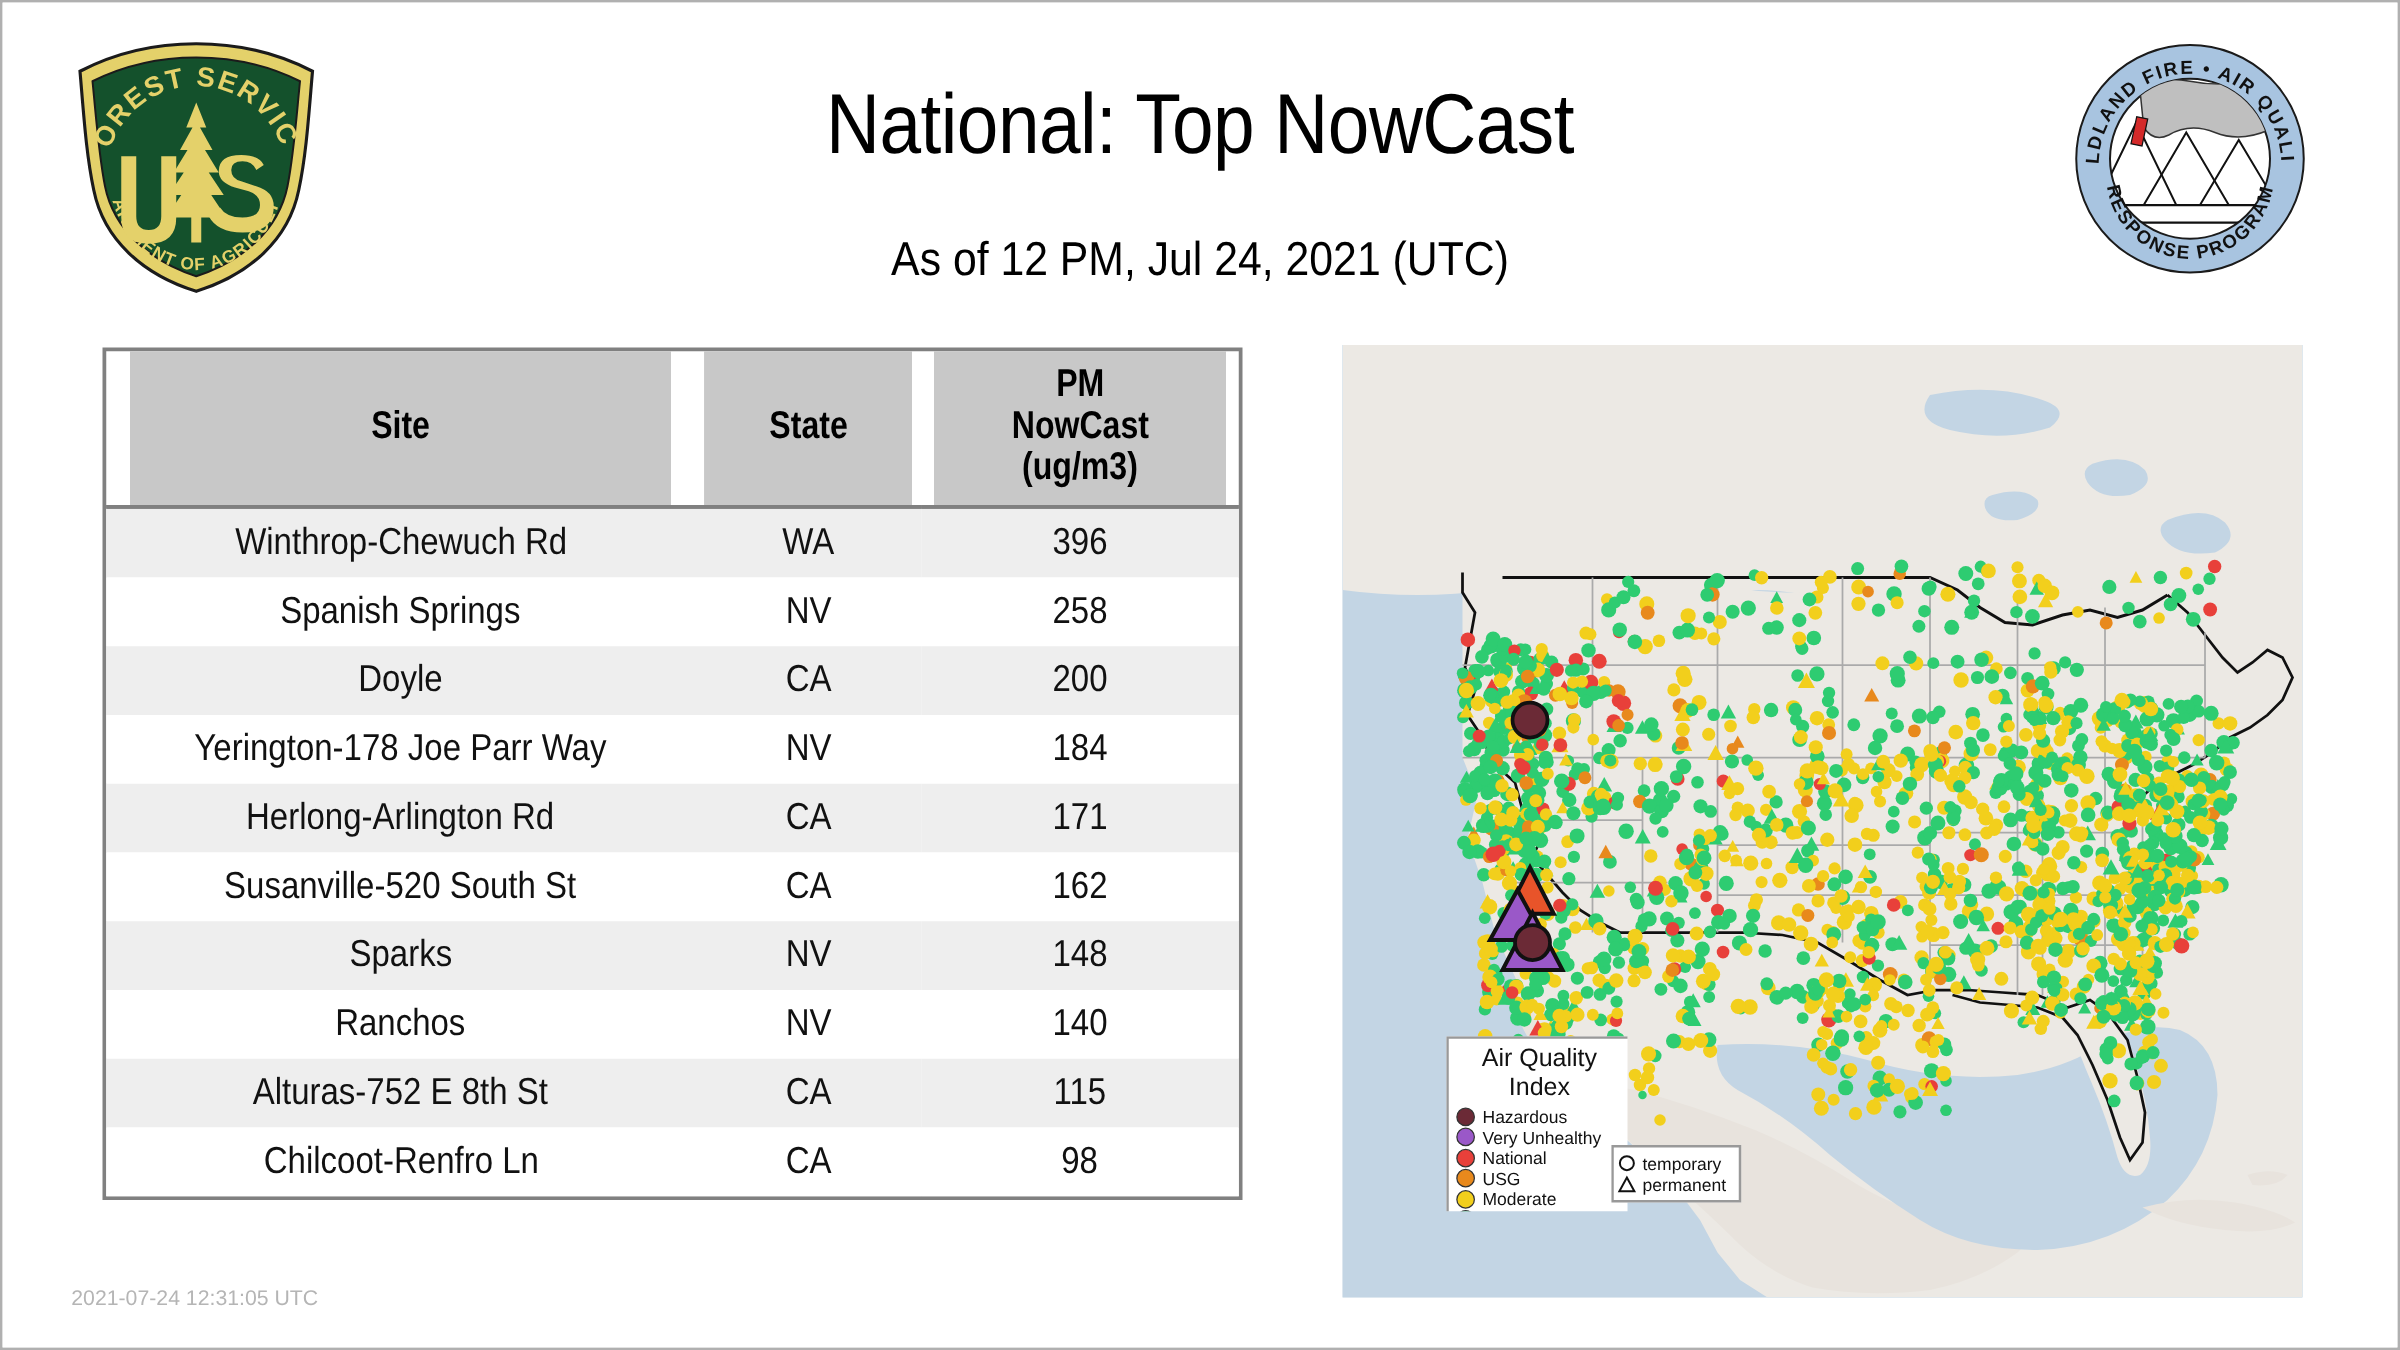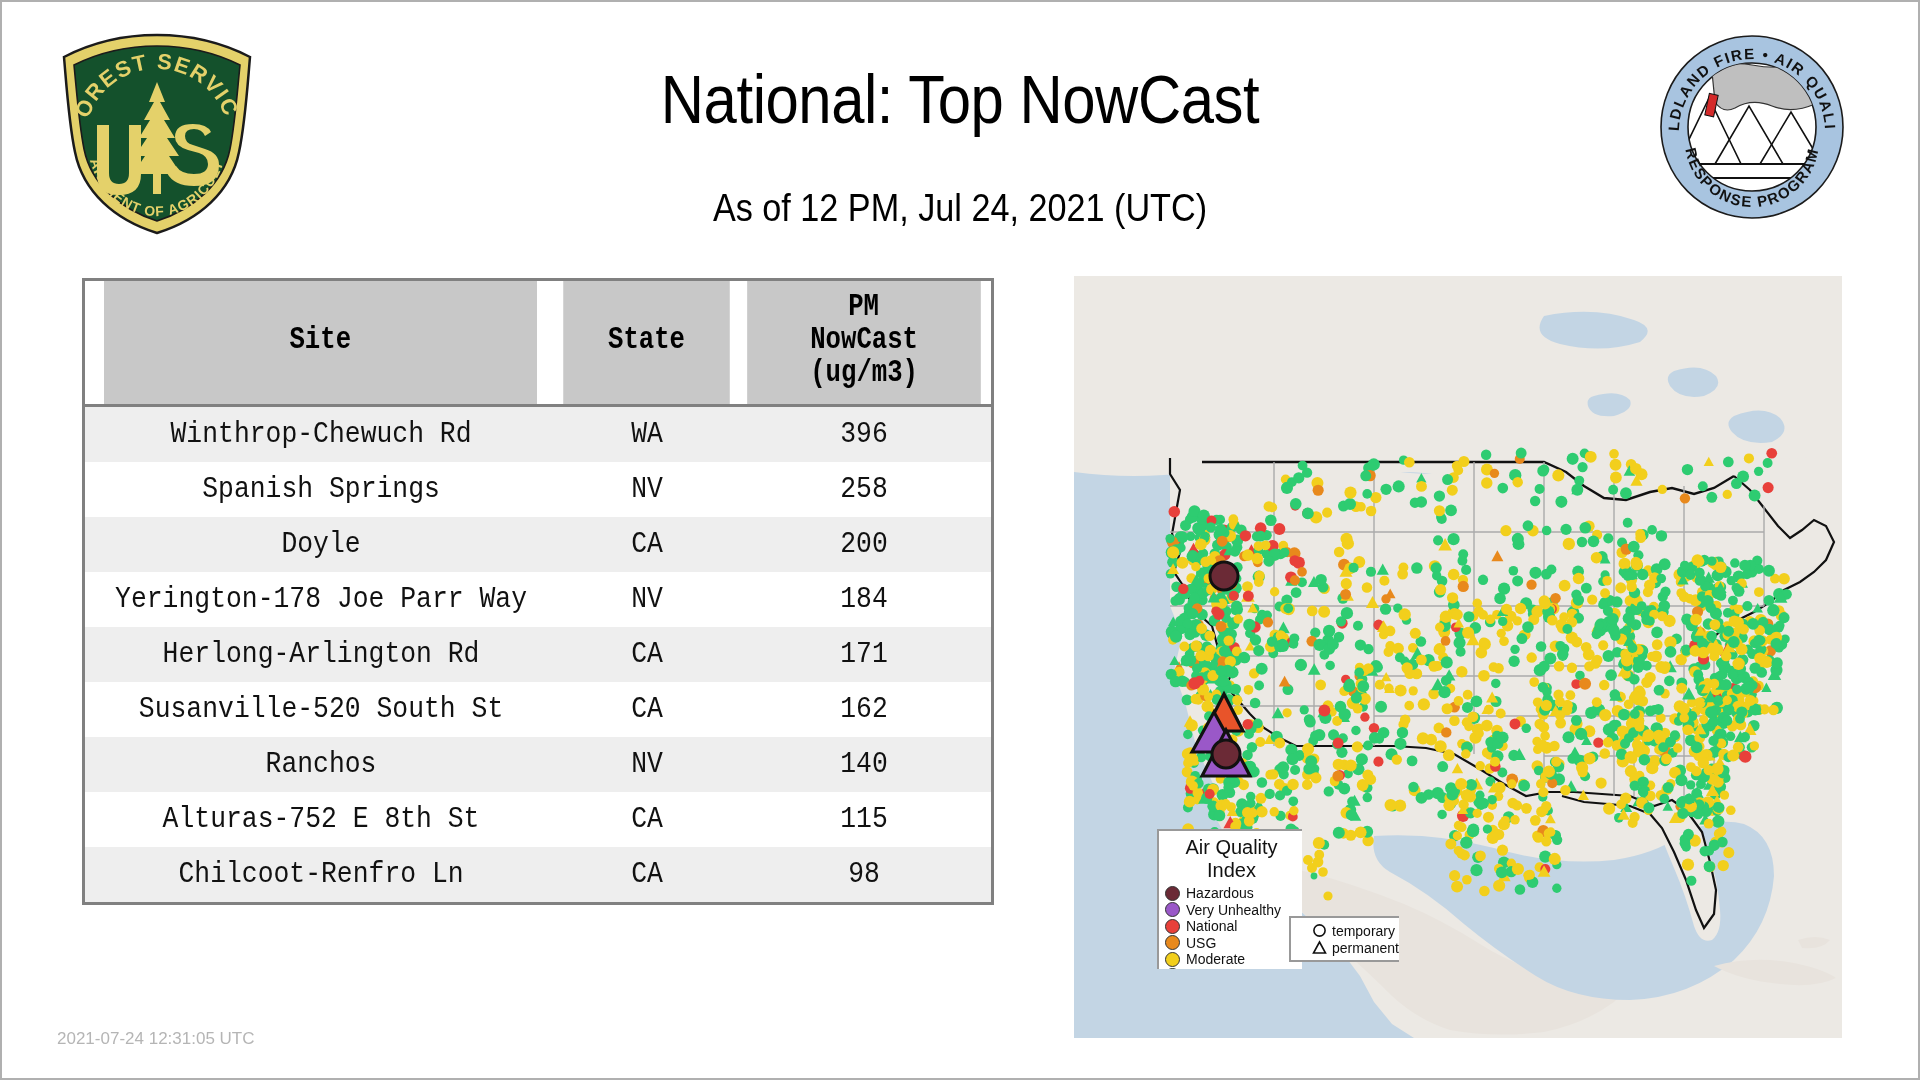--- a/index.html
+++ b/index.html
@@ -34,21 +34,21 @@
 
   
   .table-wrap{
     position:absolute;left:80px;top:276px;width:912px;
     border:3px solid #808080;
     box-sizing:border-box;
     background:#fff;
   }
   table.aqi{
     border-collapse:collapse;width:100%;
-    font-family:Liberation Mono, monospace;
+    font-family:Liberation Sans, sans-serif;
     table-layout:fixed;
     padding-left:19px;
   }
   table.aqi thead th{
     background:#c8c8c8;
     color:#000;
     font-weight:bold;
     font-size:31px;
     padding:10px 0 14px 0;
     text-align:center;
@@ -86,21 +86,21 @@
   }
   #aqi-legend{left:83px;top:553px;width:133px;padding:5px 6px 6px 6px;}
   #aqi-legend .lg-title{font-size:20px;text-align:center;margin-bottom:3px;color:#111;}
   #aqi-legend .lg-row{display:flex;align-items:center;height:16.5px;}
   #aqi-legend .sw{
     width:13px;height:13px;border-radius:50%;
     border:1.3px solid #333;margin-right:6px;flex:none;
   }
   #aqi-legend .lb{font-size:14px;line-height:1;white-space:nowrap;}
 
-  #monitor-legend{left:215px;top:640px;width:96px;padding:4px 20px;}
+  #monitor-legend{left:215px;top:640px;width:96px;padding:4px 2px;}
   #monitor-legend .ml-row{display:flex;align-items:center;height:17px;}
   #monitor-legend .mk{width:17px;height:15px;margin-right:4px;flex:none;}
   #monitor-legend .lb{font-size:14px;line-height:1;white-space:nowrap;}
 
   
   .footer{
     position:absolute;left:55px;top:1027px;
     font-size:17px;color:#b5b5b5;
     font-family:Liberation Sans, sans-serif;
   }
@@ -215,20 +215,25 @@
           </tr>
           <tr>
             <td><span class="cell">Herlong-Arlington Rd</span></td>
             <td><span class="cell">CA</span></td>
             <td><span class="cell">171</span></td>
           </tr>
           <tr>
             <td><span class="cell">Susanville-520 South St</span></td>
             <td><span class="cell">CA</span></td>
             <td><span class="cell">162</span></td>
+          </tr>
+          <tr>
+            <td><span class="cell">Sparks</span></td>
+            <td><span class="cell">NV</span></td>
+            <td><span class="cell">148</span></td>
           </tr>
           <tr>
             <td><span class="cell">Ranchos</span></td>
             <td><span class="cell">NV</span></td>
             <td><span class="cell">140</span></td>
           </tr>
           <tr>
             <td><span class="cell">Alturas-752 E 8th St</span></td>
             <td><span class="cell">CA</span></td>
             <td><span class="cell">115</span></td>

